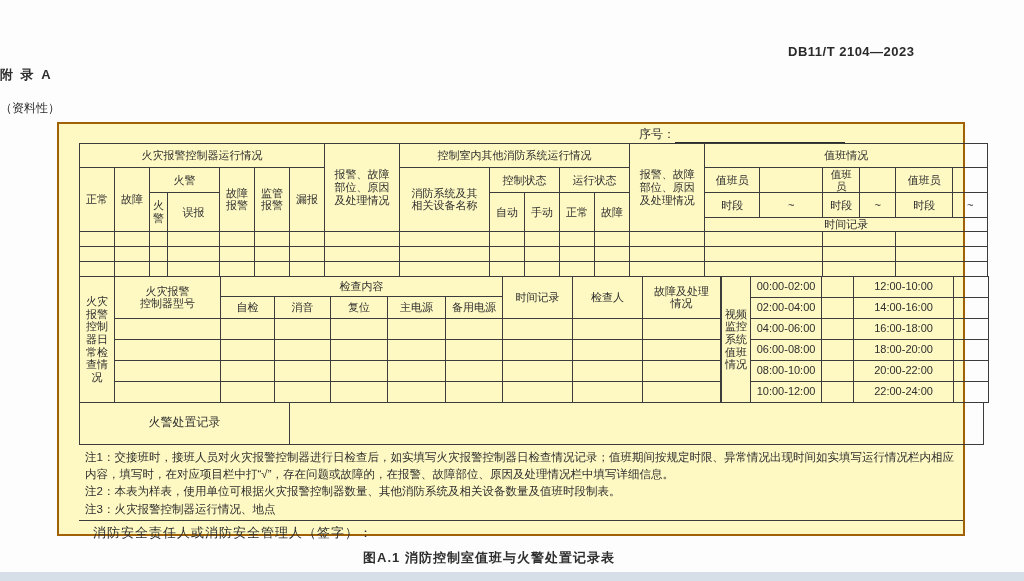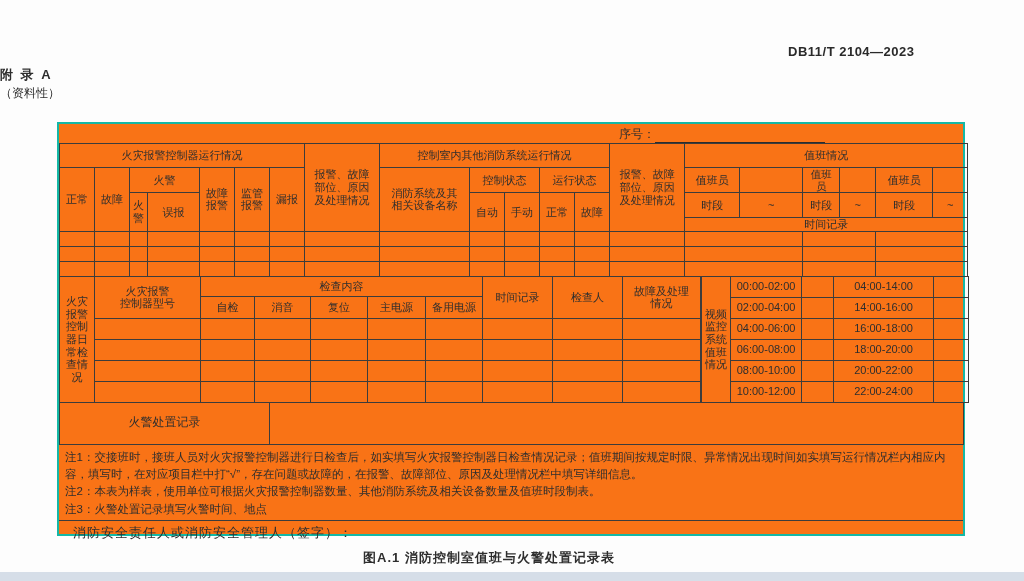--- a/index.html
+++ b/index.html
@@ -5,25 +5,25 @@
   * { margin:0; padding:0; box-sizing:border-box; }
   html,body { width:1024px; height:581px; }
   body {
     font-family:"Liberation Sans","DejaVu Sans",sans-serif;
     background:#fdfdfd; color:#2e2e2e; position:relative; overflow:hidden;
   }
   .page { position:absolute; inset:0; }
   .doc-code { position:absolute; top:44px; left:788px; font-size:13px; font-weight:bold; letter-spacing:.5px; color:#2a2a2a; }
   .titles { position:absolute; top:66px; left:0; width:978px; text-align:left; }
   .t1 { font-size:13px; font-weight:bold; letter-spacing:2px; }
-  .t2 { font-size:12px; margin-top:1px; }
+  .t2 { font-size:12px; margin-top:16px; }
   .t3 { font-size:13px; font-weight:bold; margin-top:4px; }
   .outer-box {
     position:absolute; left:57px; top:122px; width:908px; height:414px;
-    border:2px solid #14b8a6; background:#f97316;
+    border:2px solid #a16207; background:#fef9c3;padding-left:20px;
   }
   .serial-row { position:relative; height:20px; }
   .serial { position:absolute; left:560px; top:2px; font-size:12px; }
   .serial-line { display:inline-block; width:170px; border-bottom:1px solid #2c2c2c; height:13px; vertical-align:bottom; }
   table { border-collapse:collapse; table-layout:fixed; width:904px; margin-top:-1px; }
   td { border:1px solid #3c3c3c; font-size:11px; text-align:center; vertical-align:middle;
        padding:0 1px; white-space:pre-line; line-height:1.15; overflow:hidden; color:#2e2e2e; }
   .sect2wrap { display:flex; margin-top:-1px; }
   .sect2wrap table { margin-top:0; }
   .tL { width:637px; }
@@ -284,21 +284,21 @@
         </colgroup>
         <tbody>
             <tr style="height:21px">
           <td rowspan="6">视频
 监控
 系统
 值班
 情况</td>
           <td>00:00-02:00</td>
               <td></td>
-          <td>04:00-14:00</td>
+          <td>12:00-10:00</td>
               <td></td>
         </tr>
         <tr style="height:21px">
           <td>02:00-04:00</td>
               <td></td>
           <td>14:00-16:00</td>
               <td></td>
         </tr>
         <tr style="height:21px">
           <td>04:00-06:00</td>
@@ -337,21 +337,21 @@
           <tr style="height:42px">
         <td style="font-size:12px">火警处置记录</td>
         <td></td>
       </tr>
     </tbody>
       </table>
 
     <div class="notes">
       <p>注1：交接班时，接班人员对火灾报警控制器进行日检查后，如实填写火灾报警控制器日检查情况记录；值班期间按规定时限、异常情况出现时间如实填写运行情况栏内相应内容，填写时，在对应项目栏中打“√”，存在问题或故障的，在报警、故障部位、原因及处理情况栏中填写详细信息。</p>
       <p>注2：本表为样表，使用单位可根据火灾报警控制器数量、其他消防系统及相关设备数量及值班时段制表。</p>
-      <p>注3：火警处置记录填写火警时间、地点</p>
+      <p>注3：火灾报警控制器运行情况、地点</p>
     </div>
 
     <div class="sig">消防安全责任人或消防安全管理人（签字）：</div>
 
   </div>
 
   <div class="caption">图A.1  消防控制室值班与火警处置记录表</div>
 
   <div class="bottom-strip"></div>
 </div>

